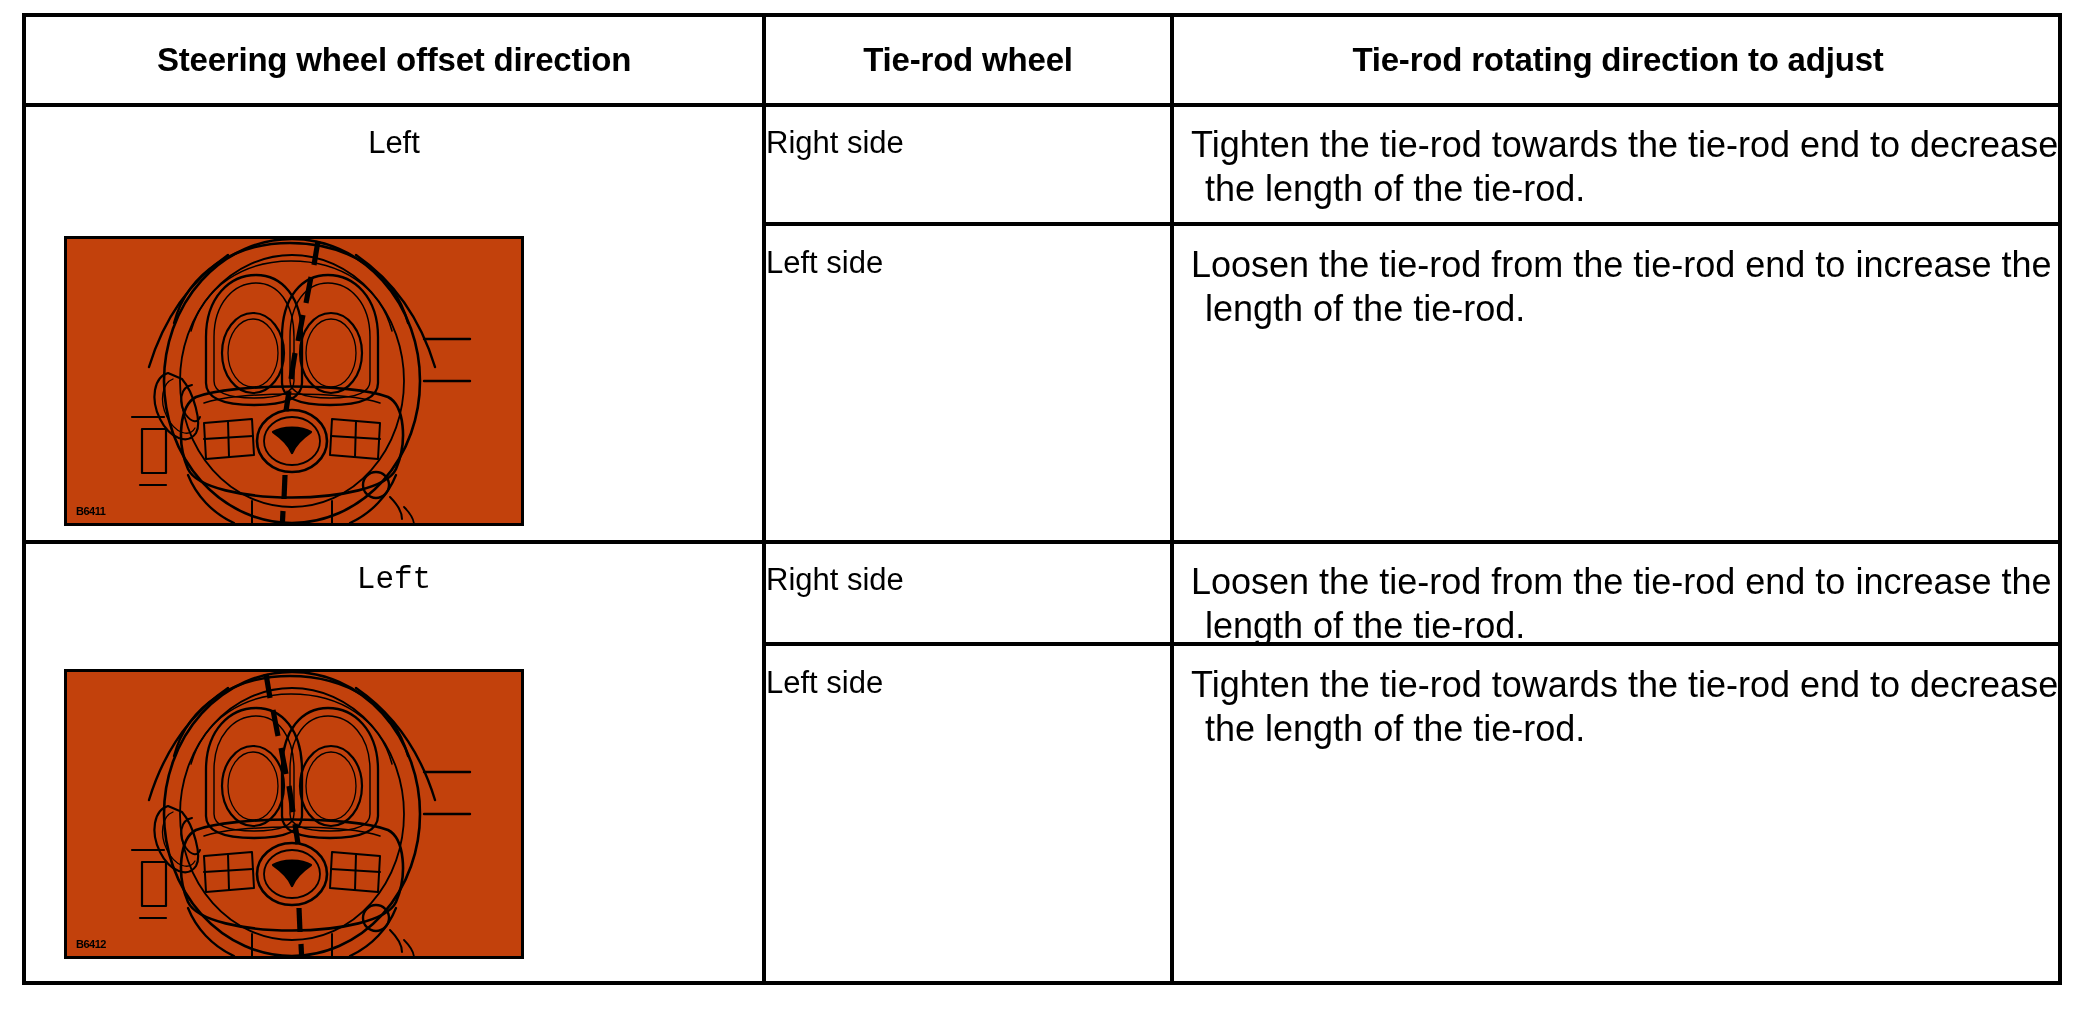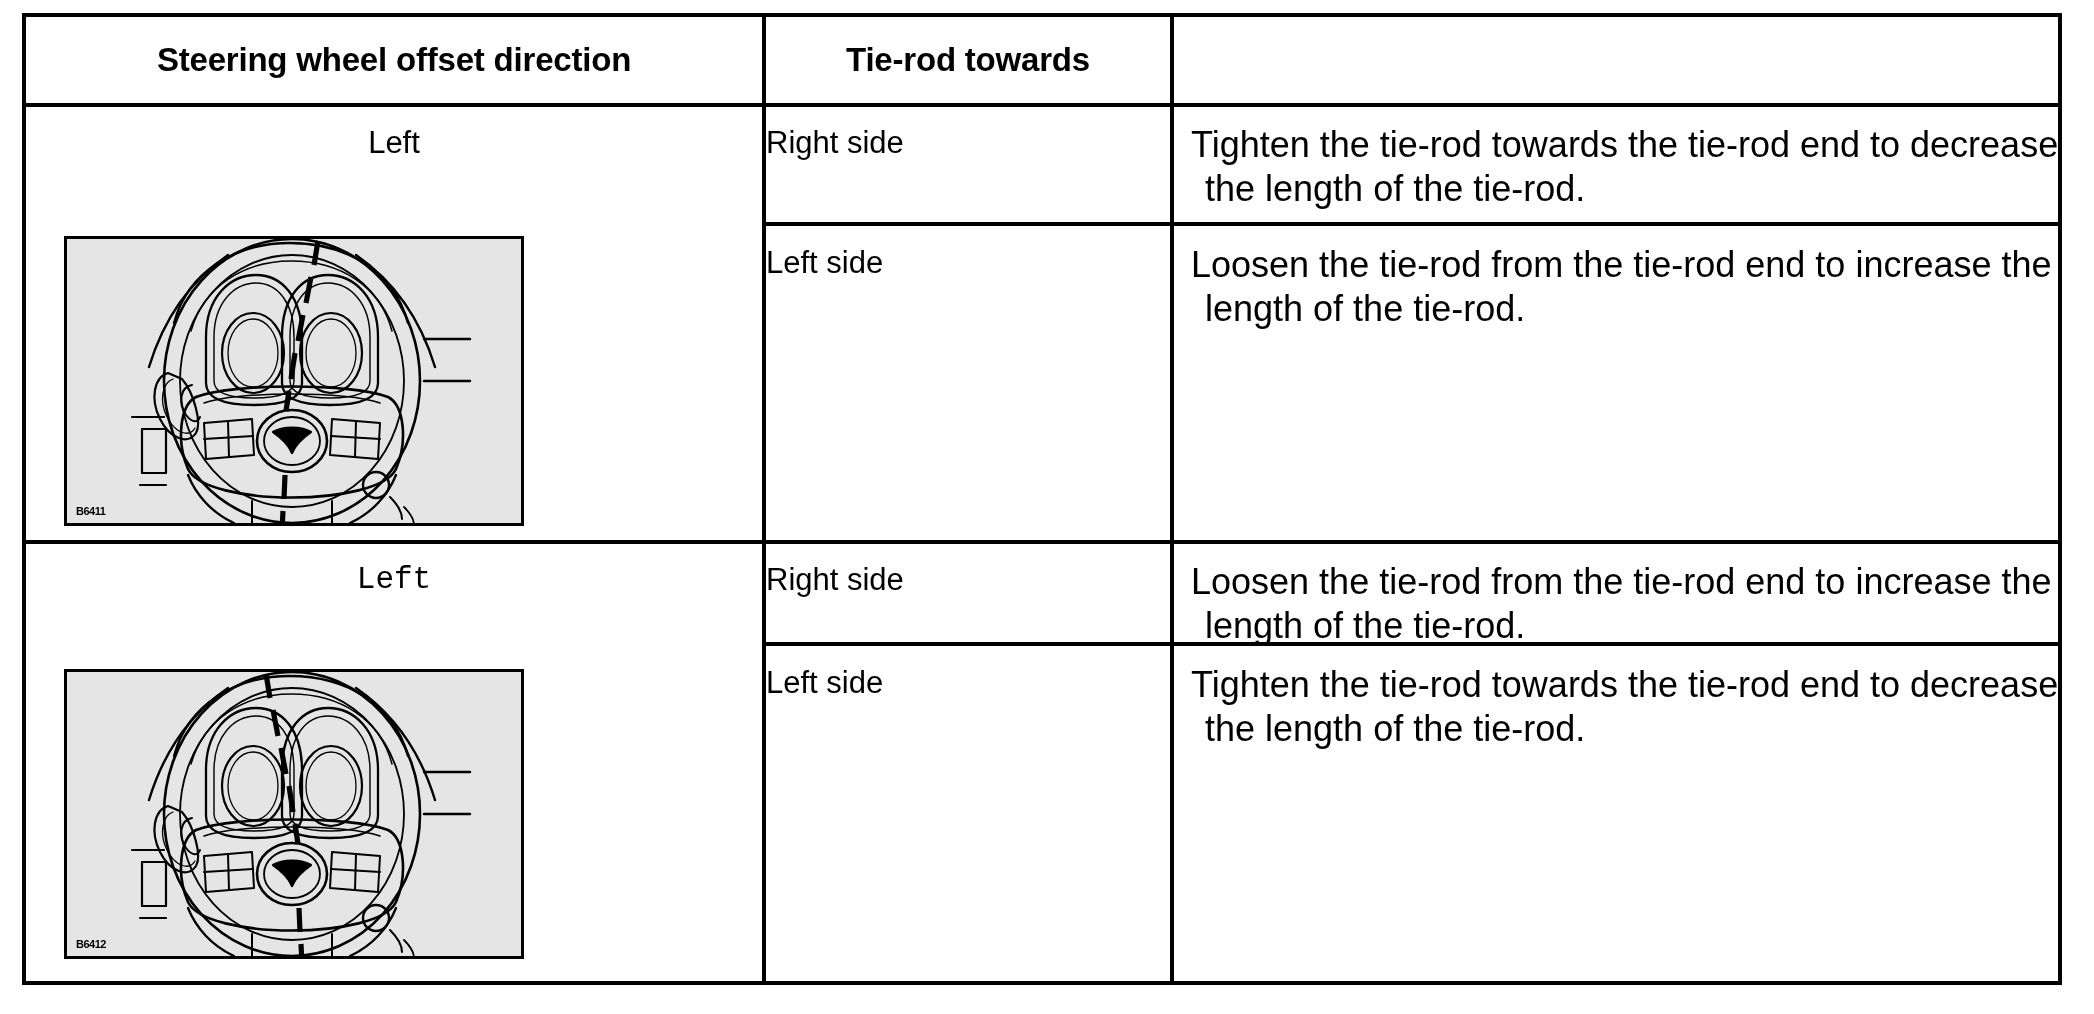--- a/index.html
+++ b/index.html
@@ -109,21 +109,21 @@
   #instr-1 { top: 106px; }
   #instr-2 { top: 226px; }
   #instr-3 { top: 543px; }
   #instr-4 { top: 646px; }
 
   
   .figure-frame {
     position: absolute;
     border: 3px solid #000;
     box-sizing: border-box;
-    background: #e5e5e5;
+    background: #c2410c;
     overflow: hidden;
   }
   
   #figure-1 { left: 38px; top: 219px; width: 460px; height: 290px; }
   #figure-2 { left: 38px; top: 652px; width: 460px; height: 290px; padding-left: 27px; }
 
   .figure-frame svg {
     position: absolute;
     left: 0;
     top: 0;
@@ -149,21 +149,22 @@
   <div id="spec-table">
 
     <div class="col-div" id="col-div-1"></div>
     <div class="col-div" id="col-div-2"></div>
     <div class="row-div" id="hdr-rule"></div>
     <div class="row-div" id="mid-rule"></div>
     <div class="row-div" id="sub-rule-1"></div>
     <div class="row-div" id="sub-rule-2"></div>
 
     <div class="cell hdr-cell" id="hdr-c1">Steering wheel offset direction</div>
-    <div class="cell hdr-cell" id="hdr-c2">Tie-rod towards</div>
+    <div class="cell hdr-cell" id="hdr-c2">Tie-rod wheel</div>
+    <div class="cell hdr-cell" id="hdr-c3">Tie-rod rotating direction to adjust</div>
 
     <div class="cell dir-label" id="dir-1">Left</div>
 
     <div class="figure-frame" id="figure-1">
       <svg width="454" height="284" viewBox="0 0 454 284" fill="none" stroke="#000" stroke-width="2.1" stroke-linecap="round" stroke-linejoin="round">
         <g transform="translate(225,150)">
 
           <ellipse cx="0" cy="-8" rx="128" ry="142" stroke-width="2.6"></ellipse>
           <ellipse cx="0" cy="-8" rx="112" ry="126" stroke-width="1.8"></ellipse>
 

